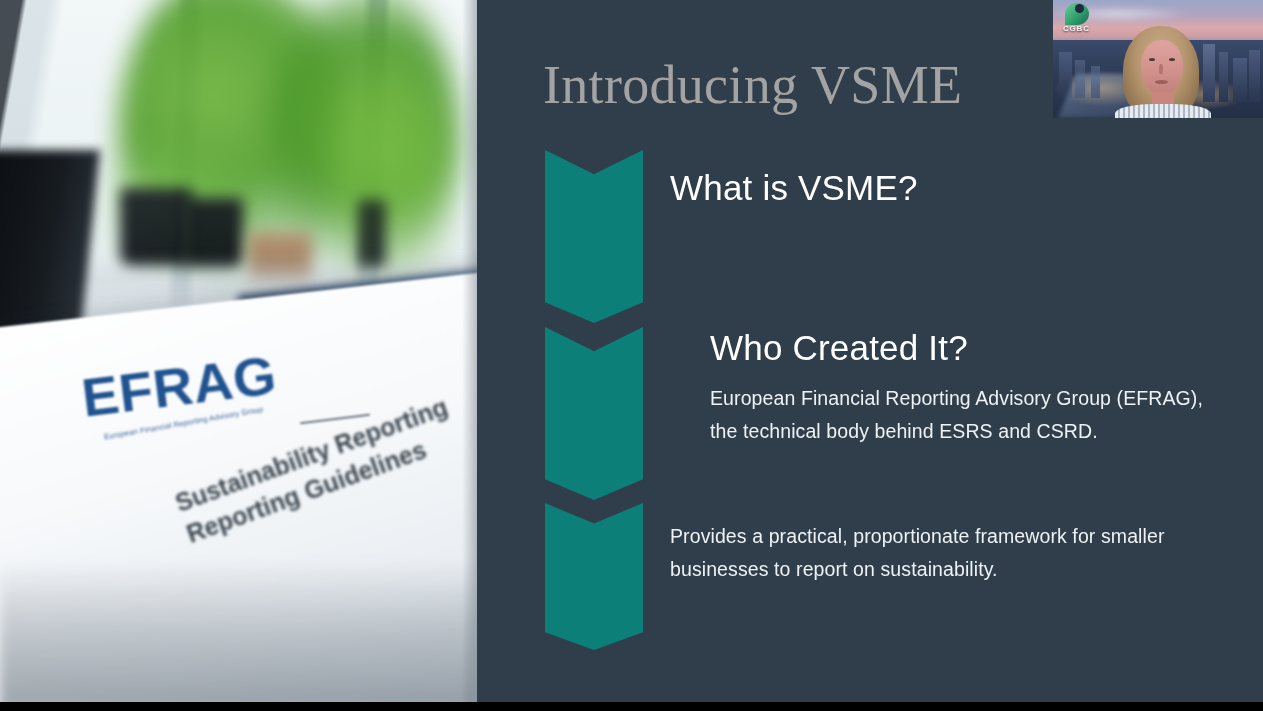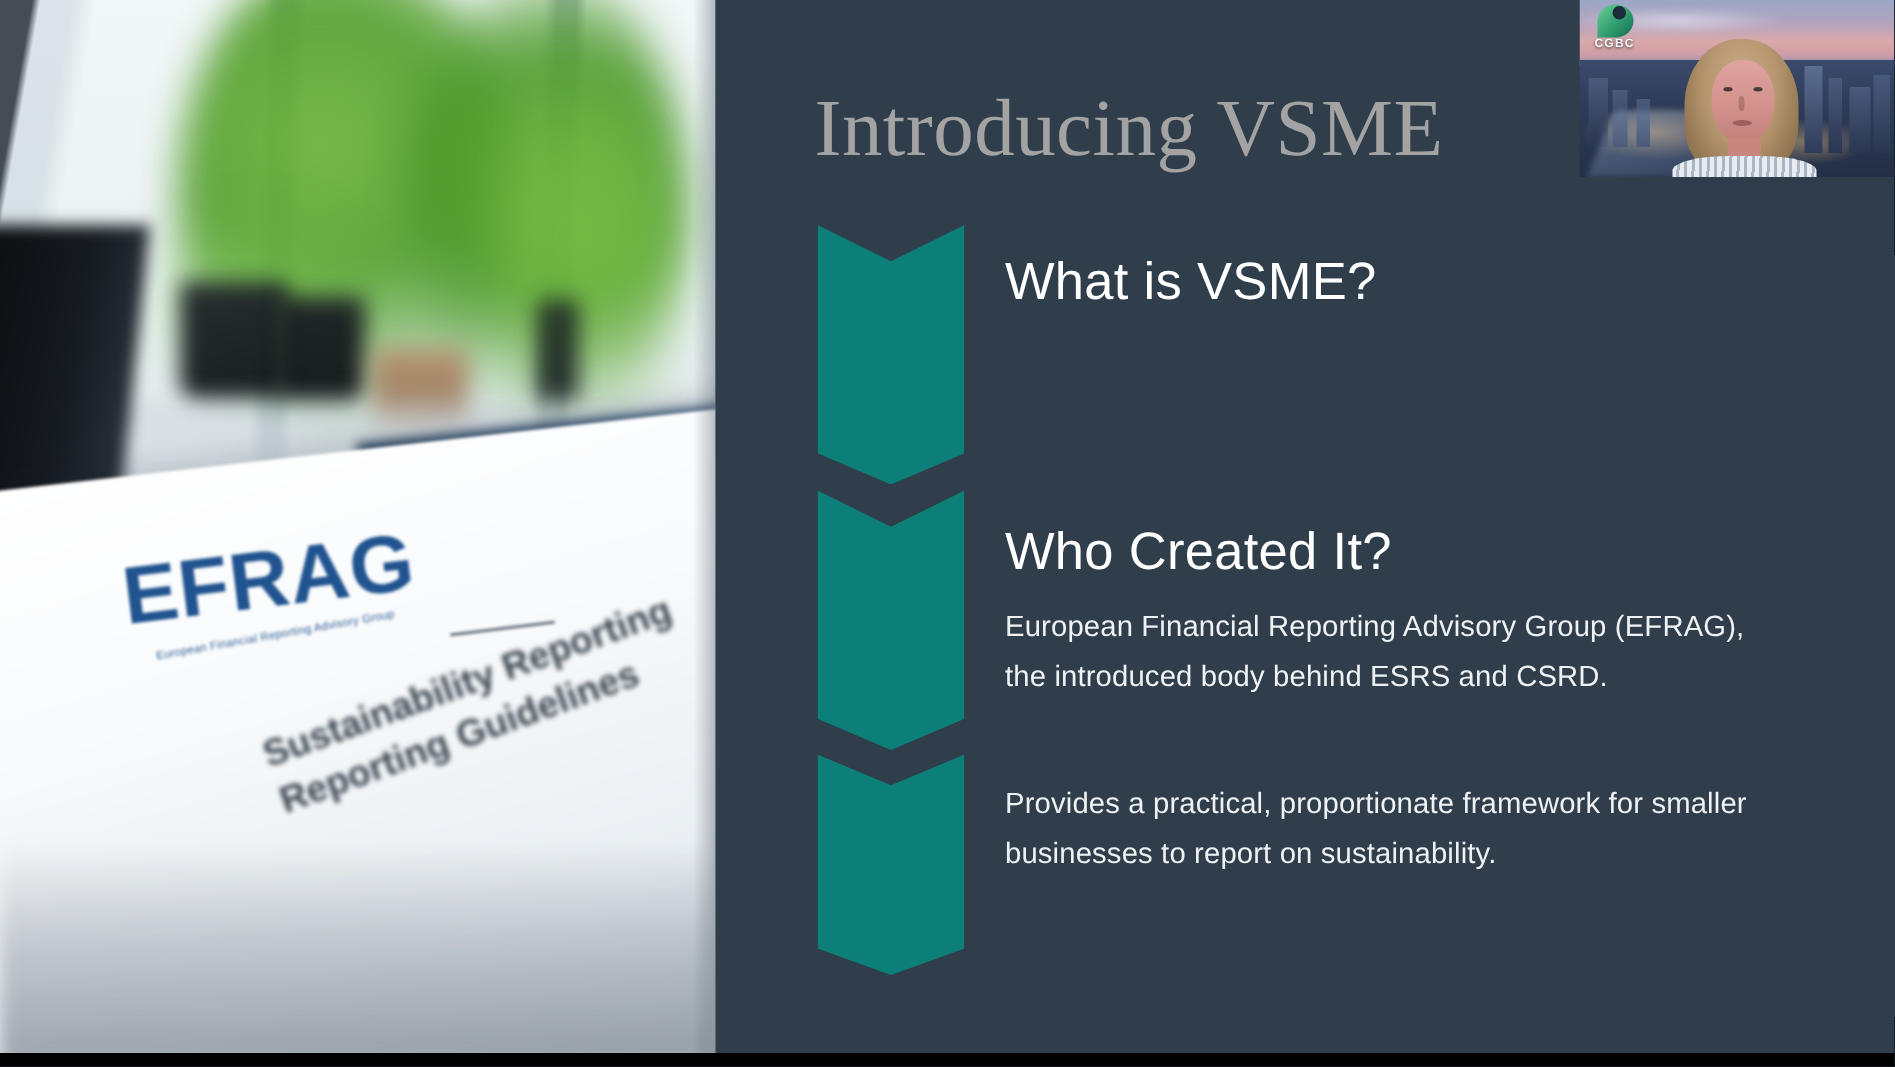--- a/index.html
+++ b/index.html
@@ -146,21 +146,21 @@
   .block{position:absolute;left:193px;width:520px;}
   .block h2{
     margin:0 0 14px 0;color:#ffffff;font-size:35px;font-weight:400;
     letter-spacing:.2px;line-height:1.15;
   }
   .block p{
     margin:0;color:#eef2f4;font-size:19.5px;font-weight:400;
     line-height:1.68;letter-spacing:.1px;
   }
   #block-1{top:168px;width:500px;}
-  #block-2{top:348px;width:520px;}
+  #block-2{top:328px;width:520px;margin-left:40px;}
   #block-3{top:520px;width:500px;}
 
   
   #video-tile{
     position:absolute;left:1053px;top:0;width:210px;height:118px;overflow:hidden;
     background:#2b3a55;
   }
   #vt-sky{
     position:absolute;left:0;top:0;width:210px;height:44px;
     background:linear-gradient(180deg,#9aa7c8 0%,#b3a3bd 35%,#d9a9ab 62%,#cf9ea6 82%,#8e8fae 100%);
@@ -277,21 +277,21 @@
     <div class="chev" id="chev-1"></div>
     <div class="chev" id="chev-2"></div>
     <div class="chev" id="chev-3"></div>
 
     <div class="block" id="block-1">
       <h2>What is VSME?</h2>
     </div>
 
     <div class="block" id="block-2">
       <h2>Who Created It?</h2>
-      <p>European Financial Reporting Advisory Group (EFRAG), the introduced body behind ESRS and CSRD.</p>
+      <p>European Financial Reporting Advisory Group (EFRAG), the technical body behind ESRS and CSRD.</p>
     </div>
 
     <div class="block" id="block-3">
       <p>Provides a practical, proportionate framework for smaller businesses to report on sustainability.</p>
     </div>
   </div>
 
   <div id="video-tile">
     <div id="vt-sky"></div>
     <div id="vt-cloud"></div>

